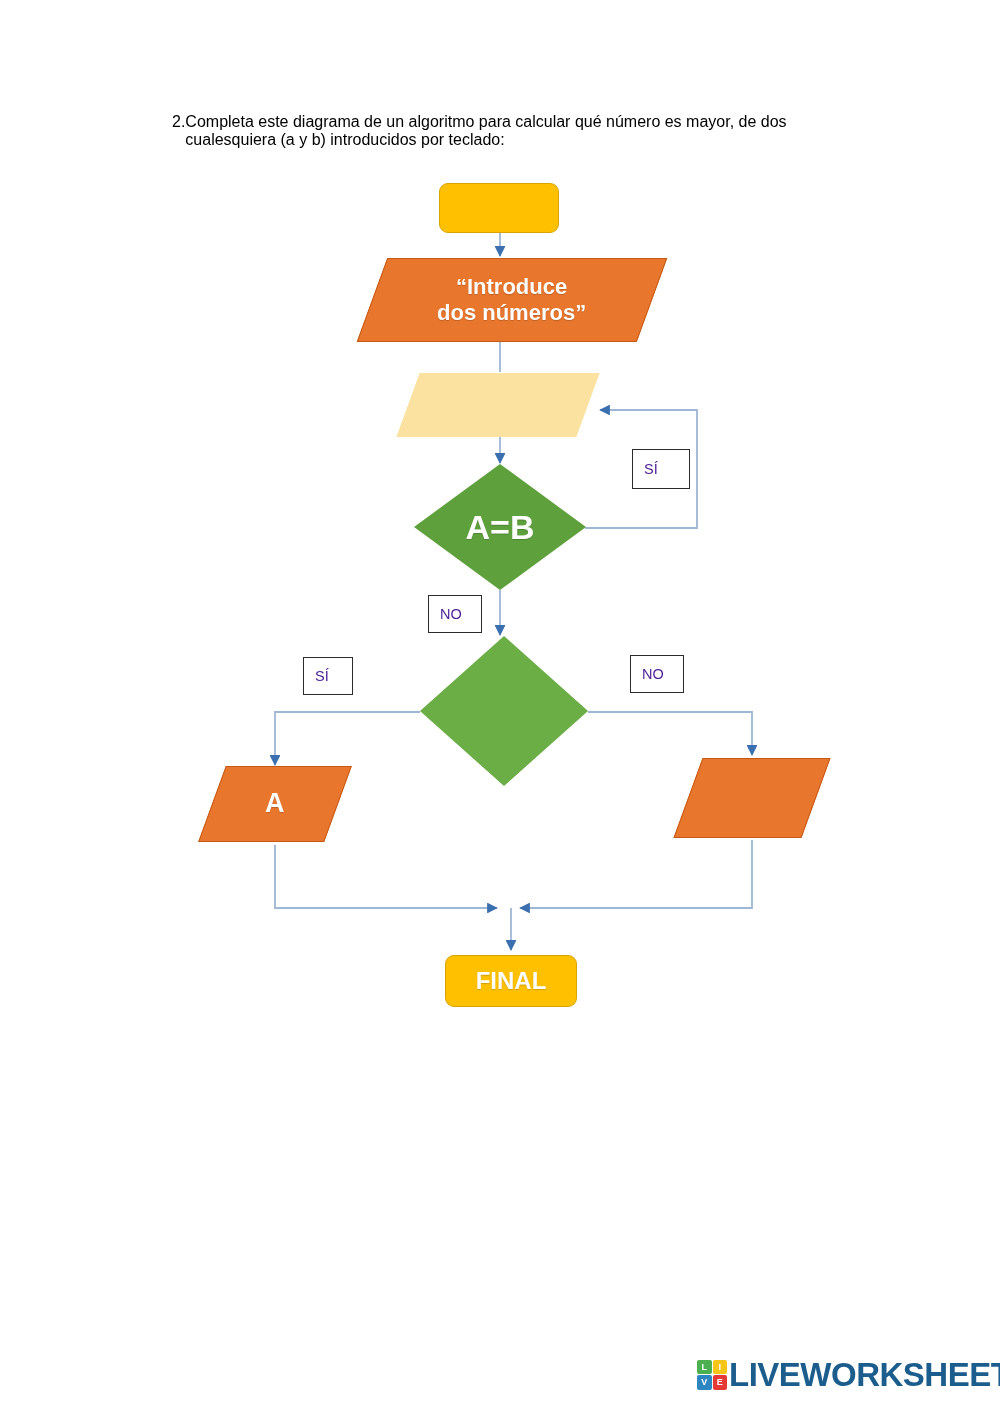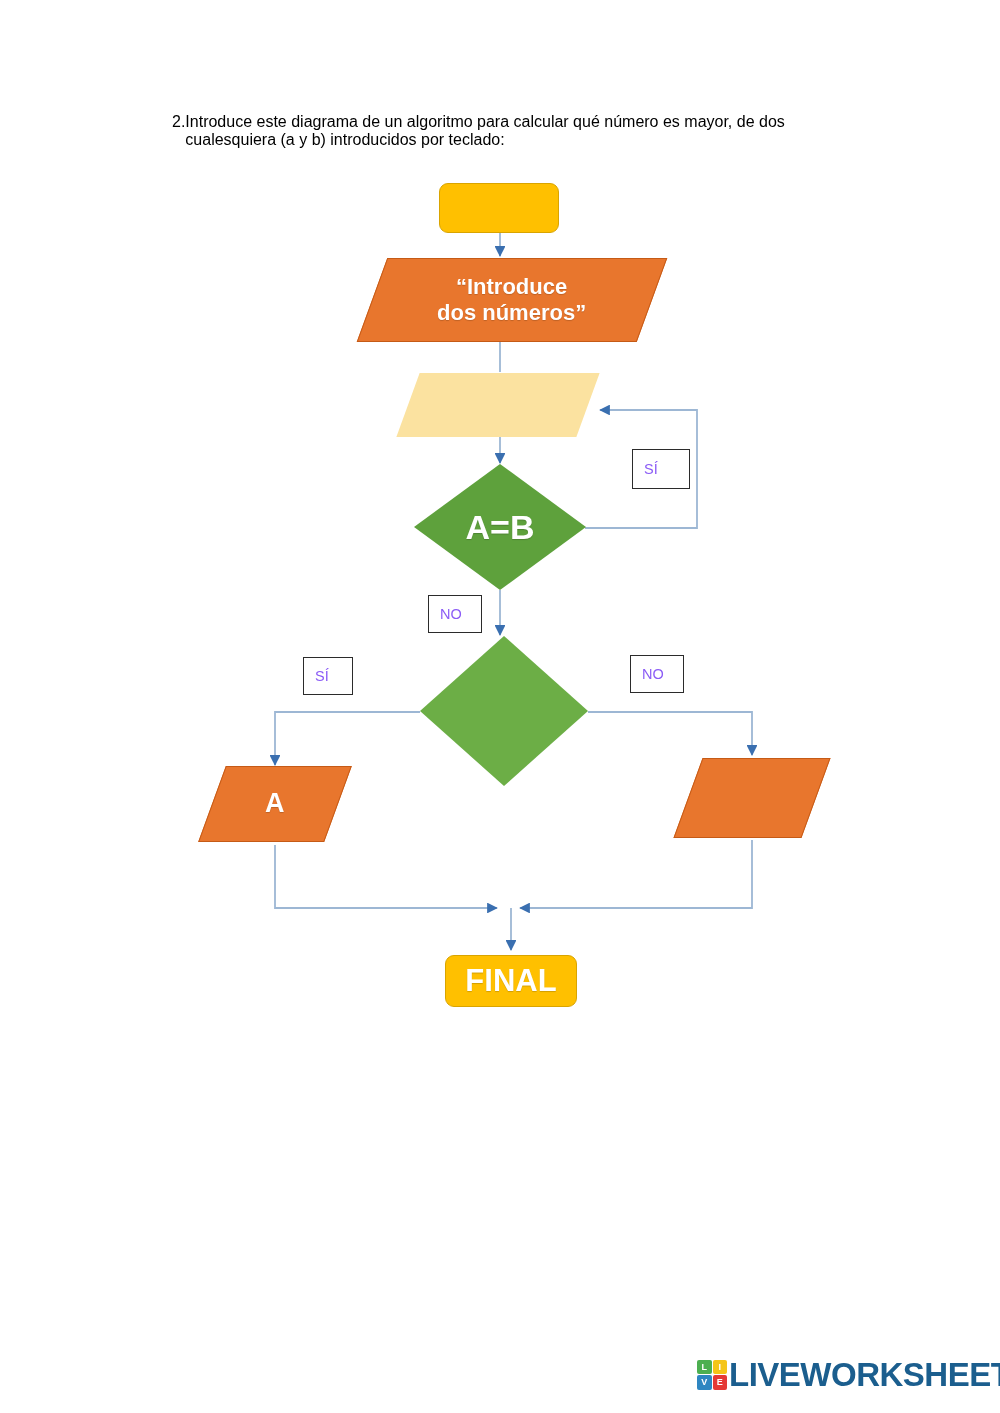--- a/index.html
+++ b/index.html
@@ -67,21 +67,21 @@
     position: absolute;
     background: #ffffff;
     border: 1.4px solid #2b2b2b;
     box-sizing: border-box;
     display: flex;
     align-items: center;
     padding-left: 11px;
   }
   .cond-box span {
     font-size: 14.5px;
-    color: #8b5cf6;
+    color: #4c1d95;
     font-family: "Liberation Sans", sans-serif;
   }
 
   
   #lw-logo {
     position: absolute;
     left: 697px;
     top: 1358px;
     display: flex;
     align-items: center;
@@ -112,21 +112,21 @@
     color: #1b5e8e;
     font-family: "Liberation Sans", sans-serif;
     line-height: 1;
   }
 </style>
 </head>
 <body>
 
 <div id="question-block">
   <div>2.</div>
-  <div>Introduce este diagrama de un algoritmo para calcular qué número es mayor, de dos cualesquiera (a y b) introducidos por teclado:</div>
+  <div>Completa este diagrama de un algoritmo para calcular qué número es mayor, de dos cualesquiera (a y b) introducidos por teclado:</div>
 </div>
 
 <div id="flowchart">
 
   <svg id="flow-svg" viewBox="0 0 1000 1413" xmlns="http://www.w3.org/2000/svg">
     <defs>
       <marker id="ah-down" viewBox="0 0 10 10" refX="5" refY="9" markerWidth="7" markerHeight="7" orient="auto-start-reverse">
         <path d="M 0 0 L 10 0 L 5 10 z" fill="#3A6FB0"></path>
       </marker>
       <marker id="arrow-down" viewBox="0 0 12 12" refX="6" refY="11" markerWidth="6" markerHeight="6" orient="0">
@@ -202,21 +202,21 @@
   </div>
 
   <div class="node" style="left:688px; top:758px; width:128px; height:80px;
               background:#E8762D; border:1.6px solid #C55A16;
               transform: skewX(-20deg);">
     <span class="node-label" style="font-size:27px; transform: skewX(20deg);"></span>
   </div>
 
   <div class="node terminator" style="left:445px; top:955px; width:132px; height:52px;
               background:#FFC000; border:1.6px solid #D9A400;">
-    <span class="node-label" style="font-size:31px;">FINAL</span>
+    <span class="node-label" style="font-size:24px;">FINAL</span>
   </div>
 
   <div class="cond-box" style="left:632px; top:449px; width:58px; height:40px;">
     <span>SÍ</span>
   </div>
 
   <div class="cond-box" style="left:428px; top:595px; width:54px; height:38px;">
     <span>NO</span>
   </div>
 

